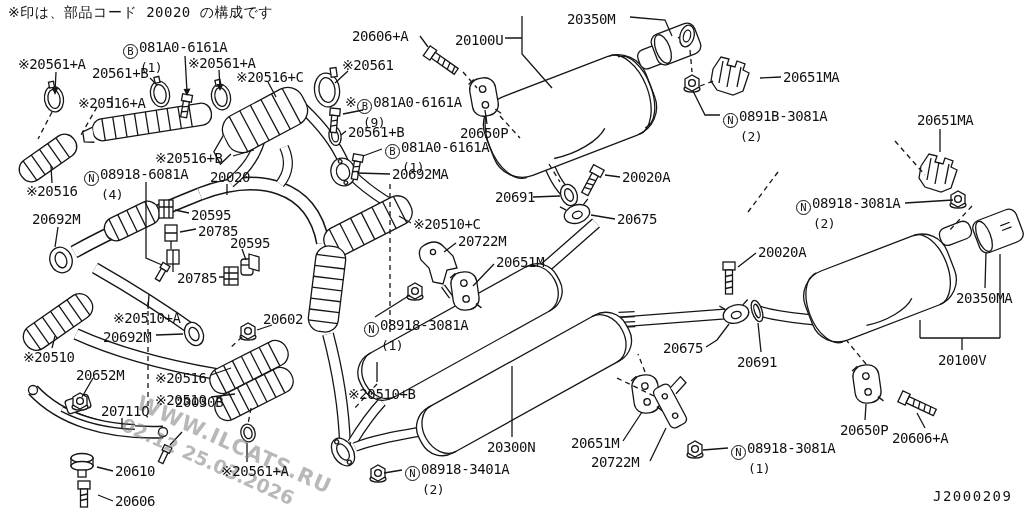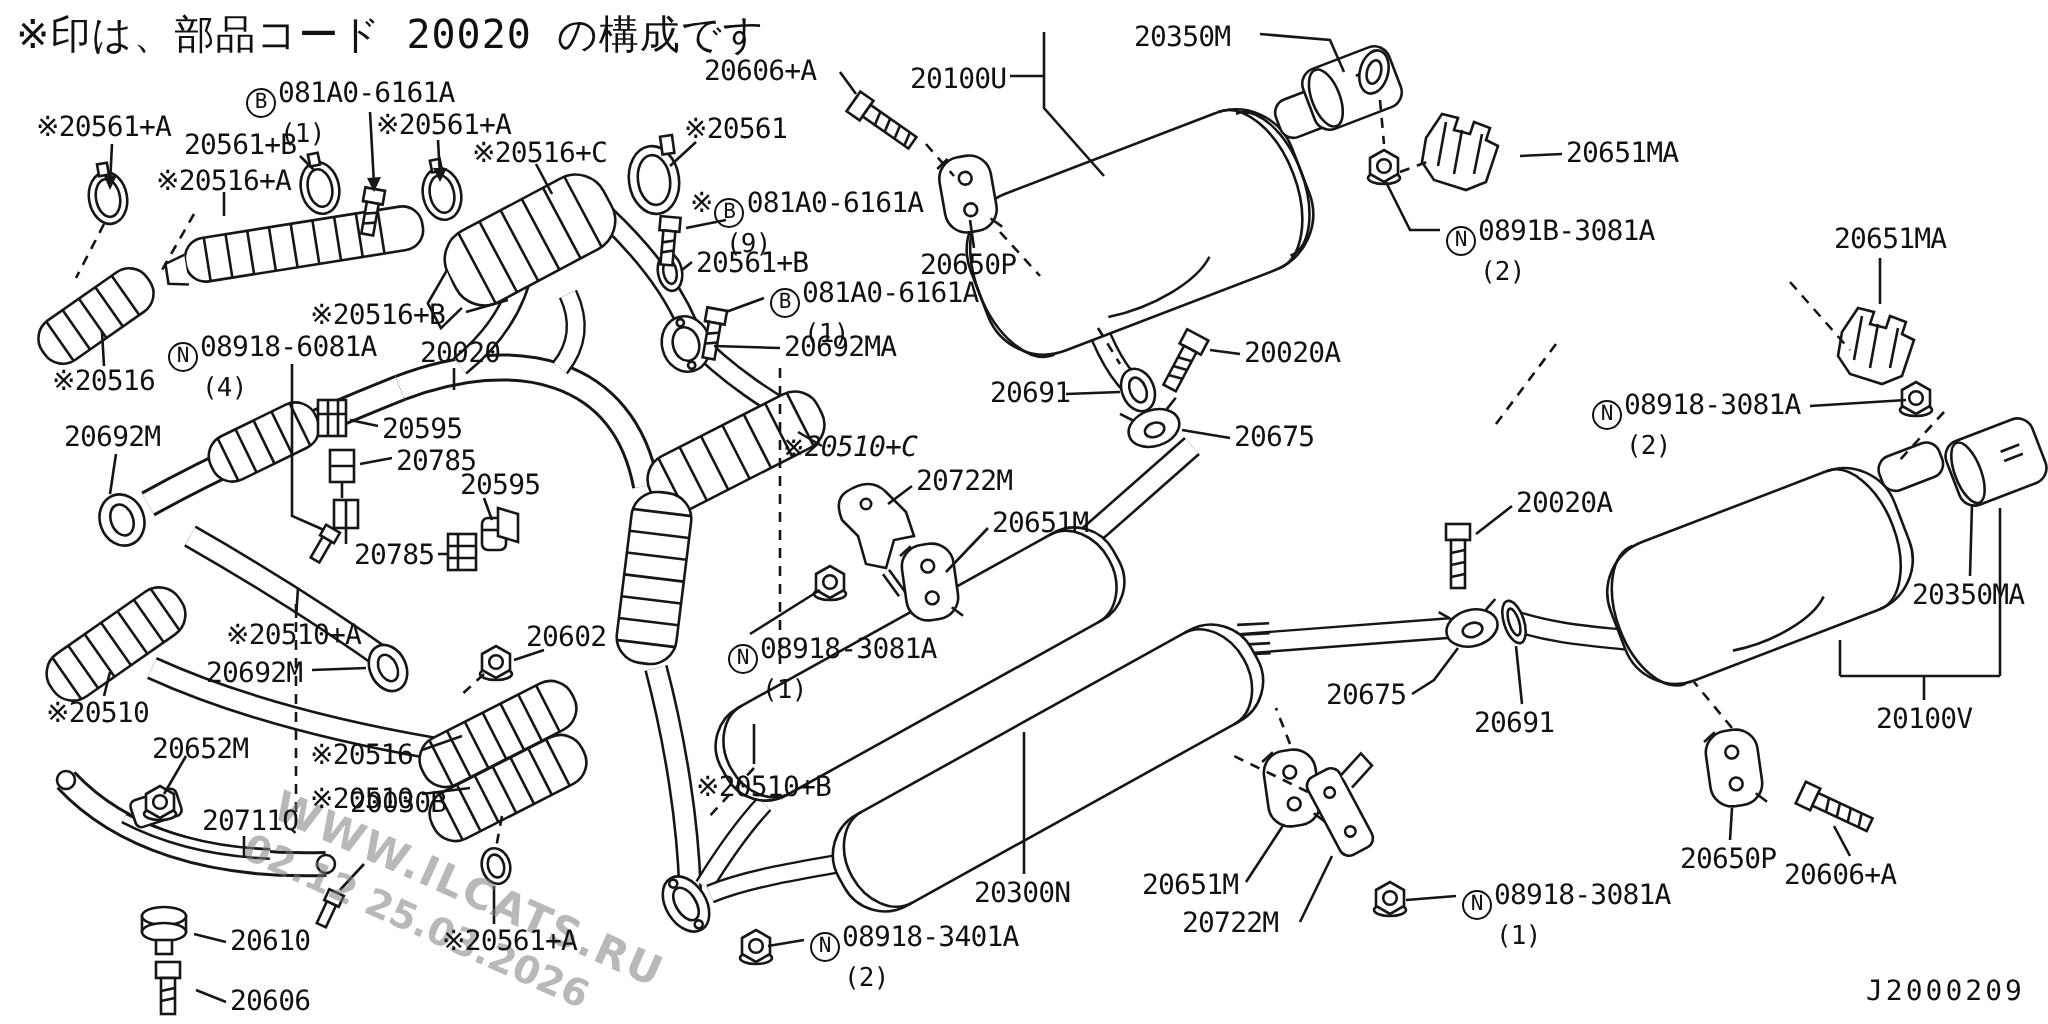--- a/index.html
+++ b/index.html
@@ -1,19 +1,19 @@
 <!DOCTYPE html>
 <html><head>
 <meta charset="utf-8">
 <style>
   html,body{margin:0;padding:0;background:#888;}
   .stage{position:relative;width:1024px;height:512px;background:#ffffff;overflow:hidden;
          font-family:"DejaVu Sans Mono","DejaVu Sans",monospace;color:#111;}
   .art{position:absolute;left:0;top:0;}
-  .hdr{position:absolute;left:8px;top:4px;font-size:20px;letter-spacing:.5px;white-space:nowrap;}
+  .hdr{position:absolute;left:8px;top:4px;font-size:14px;letter-spacing:.5px;white-space:nowrap;}
   .lbl{position:absolute;font-size:14px;line-height:14px;white-space:nowrap;letter-spacing:-.4px;}
   .circ{display:inline-block;width:15px;height:15px;line-height:13px;border:1.4px solid #111;
         border-radius:50%;font-size:10.5px;text-align:center;vertical-align:-3px;margin:0 1px;box-sizing:border-box;letter-spacing:0;}
   .qty{font-size:13px;margin-left:18px;margin-top:2px;}
   .code{position:absolute;left:933px;top:488px;font-size:14px;letter-spacing:1.5px;}
   .wm{position:absolute;color:rgba(125,125,125,.55);font-family:"DejaVu Sans",sans-serif;
       font-weight:bold;transform-origin:0 0;white-space:nowrap;}
   .wm1{left:143px;top:391px;font-size:21px;transform:rotate(24deg);letter-spacing:1px;}
   .wm2{left:127px;top:413px;font-size:19px;transform:rotate(24deg);}
 </style>
@@ -417,21 +417,21 @@
 
   <div class="hdr">※印は、部品コード 20020 の構成です</div>
 
   <div class="wm wm1">WWW.ILCATS.RU</div>
   <div class="wm wm2">02.12 25.03.2026</div>
 
   <div>
       <div class="lbl" style="left: 18px; top: 57px;"><span>※20561+A</span></div>
       <div class="lbl" style="left: 122px; top: 40px;"><span class="circ">B</span><span>081A0-6161A</span><div class="qty">(1)</div></div>
       <div class="lbl" style="left: 92px; top: 66px;"><span>20561+B</span></div>
-      <div class="lbl" style="left: 78px; top: 84px;"><span>※20516+A</span></div>
+      <div class="lbl" style="left: 78px; top: 96px;"><span>※20516+A</span></div>
       <div class="lbl" style="left: 188px; top: 56px;"><span>※20561+A</span></div>
       <div class="lbl" style="left: 236px; top: 70px;"><span>※20516+C</span></div>
       <div class="lbl" style="left: 352px; top: 29px;"><span>20606+A</span></div>
       <div class="lbl" style="left: 455px; top: 33px;"><span>20100U</span></div>
       <div class="lbl" style="left: 567px; top: 12px;"><span>20350M</span></div>
       <div class="lbl" style="left: 342px; top: 58px;"><span>※20561</span></div>
       <div class="lbl" style="left: 345px; top: 95px;"><span>※</span><span class="circ">B</span><span>081A0-6161A</span><div class="qty">(9)</div></div>
       <div class="lbl" style="left: 348px; top: 125px;"><span>20561+B</span></div>
       <div class="lbl" style="left: 384px; top: 140px;"><span class="circ">B</span><span>081A0-6161A</span><div class="qty">(1)</div></div>
       <div class="lbl" style="left: 460px; top: 126px;"><span>20650P</span></div>
@@ -444,21 +444,21 @@
       <div class="lbl" style="left: 392px; top: 167px;"><span>20692MA</span></div>
       <div class="lbl" style="left: 495px; top: 190px;"><span>20691</span></div>
       <div class="lbl" style="left: 622px; top: 170px;"><span>20020A</span></div>
       <div class="lbl" style="left: 617px; top: 212px;"><span>20675</span></div>
       <div class="lbl" style="left: 26px; top: 184px;"><span>※20516</span></div>
       <div class="lbl" style="left: 32px; top: 212px;"><span>20692M</span></div>
       <div class="lbl" style="left: 191px; top: 208px;"><span>20595</span></div>
       <div class="lbl" style="left: 198px; top: 224px;"><span>20785</span></div>
       <div class="lbl" style="left: 230px; top: 236px;"><span>20595</span></div>
       <div class="lbl" style="left: 177px; top: 271px;"><span>20785</span></div>
-      <div class="lbl" style="left: 391px; top: 217px; font-style: italic;"><span>※20510+C</span></div>
+      <div class="lbl" style="left: 413px; top: 217px;"><span>※20510+C</span></div>
       <div class="lbl" style="left: 458px; top: 234px;"><span>20722M</span></div>
       <div class="lbl" style="left: 496px; top: 255px;"><span>20651M</span></div>
       <div class="lbl" style="left: 795px; top: 196px;"><span class="circ">N</span><span>08918-3081A</span><div class="qty">(2)</div></div>
       <div class="lbl" style="left: 113px; top: 311px;"><span>※20510+A</span></div>
       <div class="lbl" style="left: 103px; top: 330px;"><span>20692M</span></div>
       <div class="lbl" style="left: 263px; top: 312px;"><span>20602</span></div>
       <div class="lbl" style="left: 23px; top: 350px;"><span>※20510</span></div>
       <div class="lbl" style="left: 76px; top: 368px;"><span>20652M</span></div>
       <div class="lbl" style="left: 155px; top: 371px;"><span>※20516</span></div>
       <div class="lbl" style="left: 155px; top: 393px;"><span>※20510</span></div>

